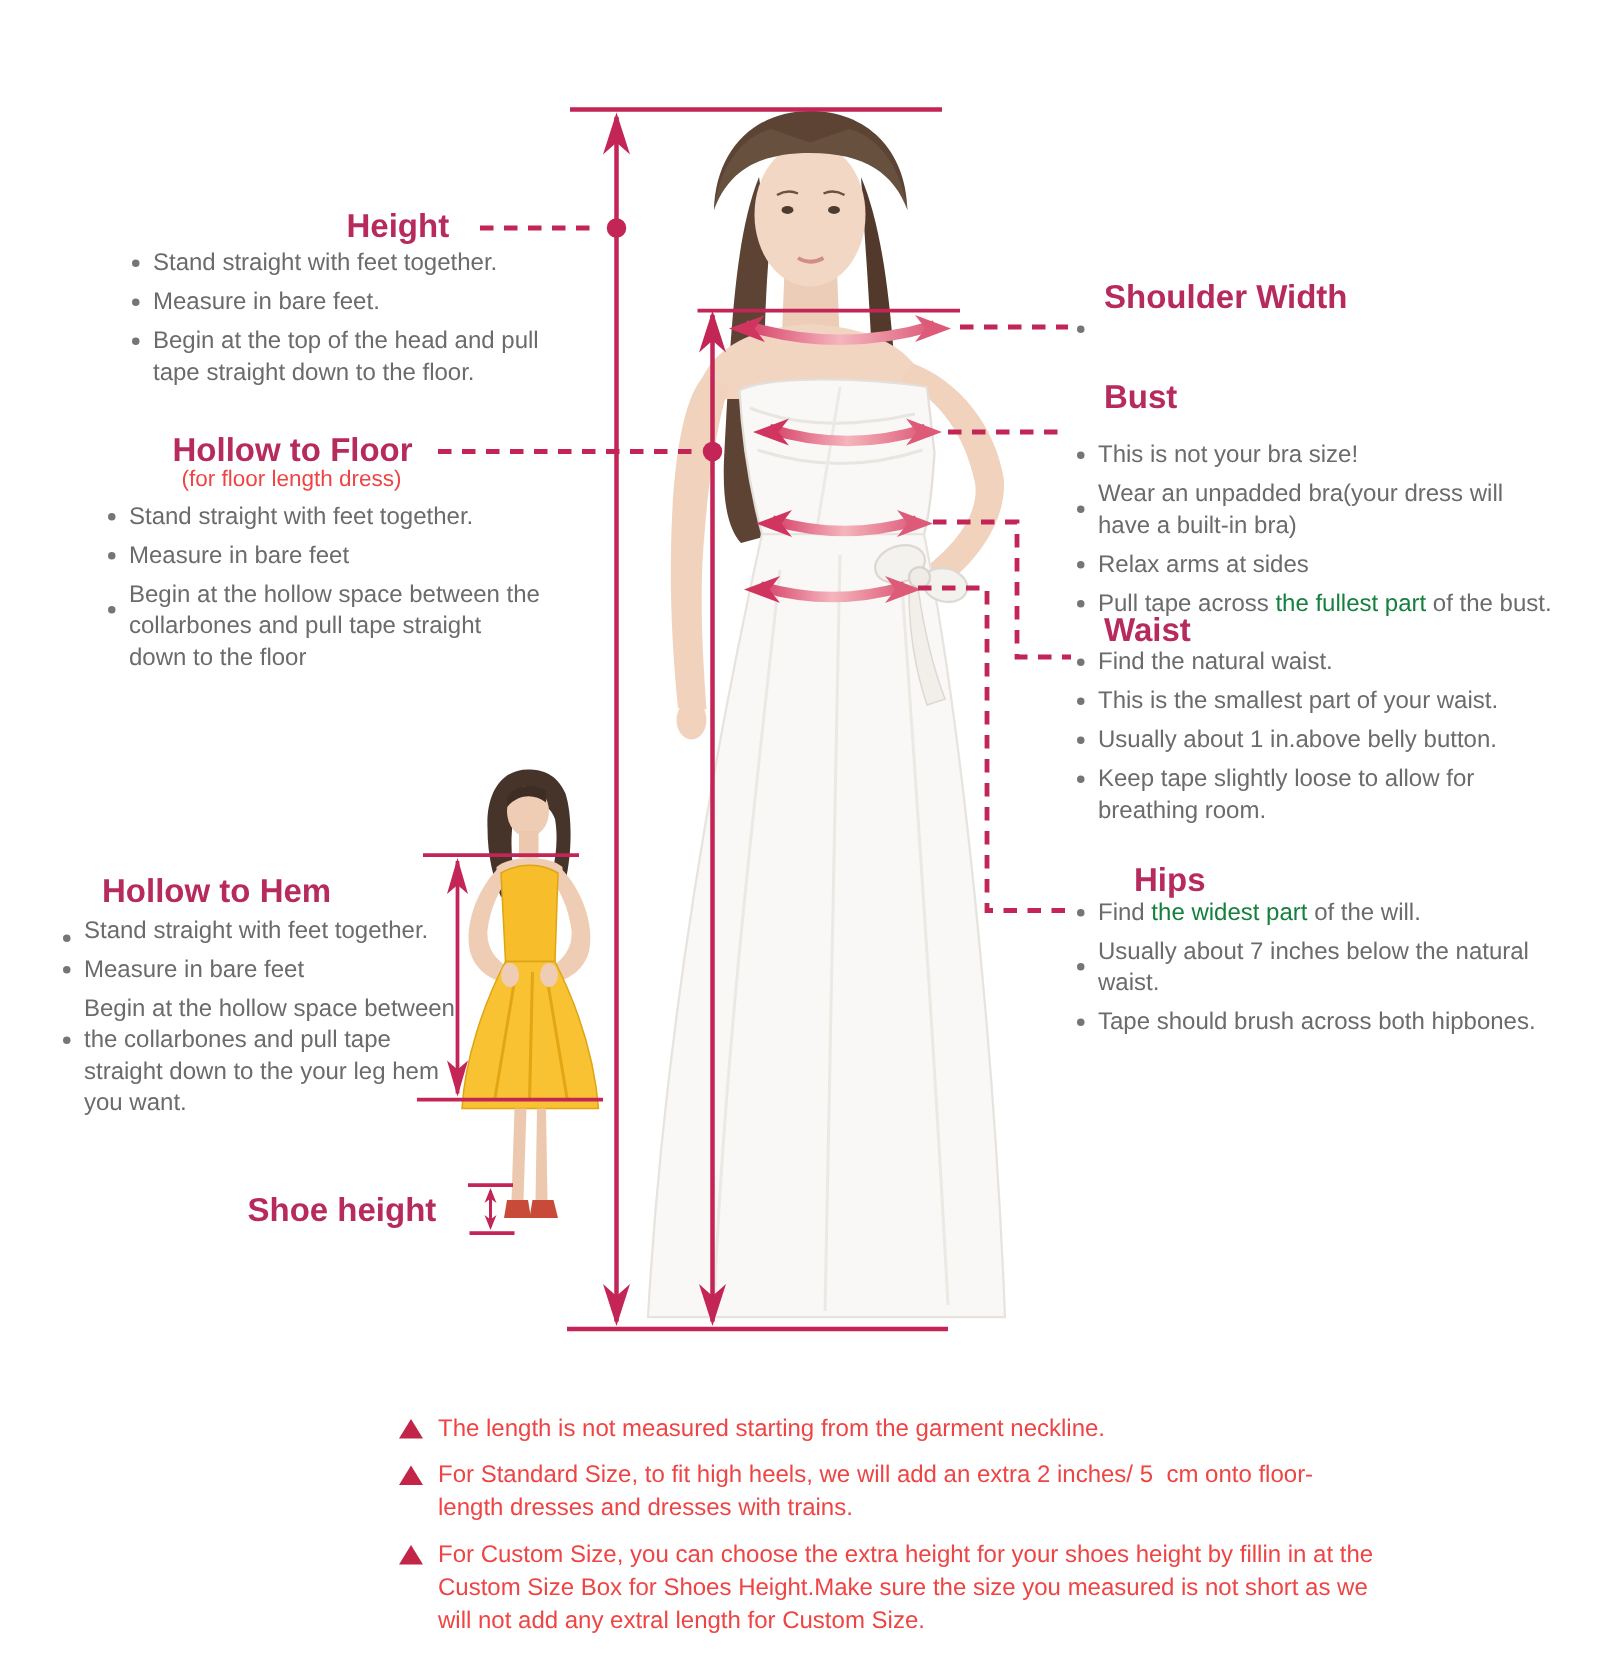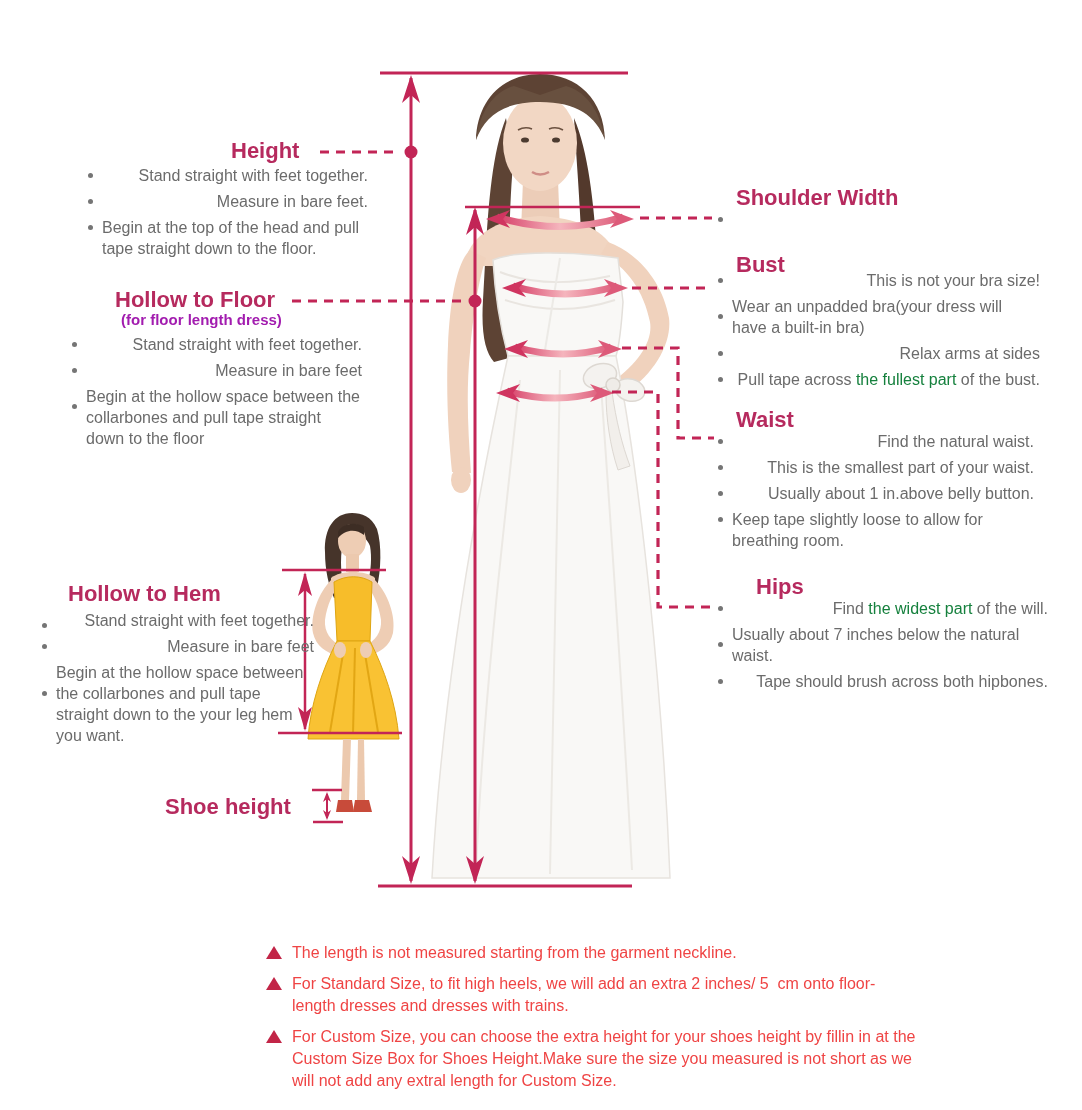--- a/index.html
+++ b/index.html
@@ -2,23 +2,23 @@
 <html><head>
 <meta charset="utf-8">
 <style>
   html,body{margin:0;padding:0;background:#ffffff;}
   .canvas{
     position:relative;width:1082px;height:1110px;background:#ffffff;
     font-family:"Liberation Sans", sans-serif;overflow:hidden;
   }
   .layer{position:absolute;left:0;top:0;}
   .sec-title{position:absolute;color:#b62a5e;font-size:22px;font-weight:bold;white-space:nowrap;}
-  .sub{position:absolute;color:#a21caf;font-size:15px;font-weight:bold;white-space:nowrap;}
+  .sub{position:absolute;color:#ef4444;font-size:15px;font-weight:normal;white-space:nowrap;}
   .blist{position:absolute;color:#6b6b6b;font-size:16px;line-height:21px;}
-  .b-row{display:flex;margin-bottom:5px;justify-content:space-between;}
+  .b-row{display:flex;margin-bottom:5px;}
   .b-dot{flex:none;width:5px;height:5px;border-radius:50%;background:#757575;margin:8px 9px 0 0;}
   .b-text{white-space:pre-wrap;}
   .em-pink{color:#15803d;}
   .notes{position:absolute;left:266px;top:942px;width:650px;color:#ef4444;font-size:16px;line-height:22px;}
   .n-row{display:flex;margin-bottom:9px;}
   .n-tri{flex:none;width:0;height:0;border-left:8px solid transparent;border-right:8px solid transparent;
          border-bottom:13px solid #c22547;margin:4px 10px 0 0;}
   .n-text{white-space:pre-wrap;}
 </style>
 </head>
@@ -216,21 +216,21 @@
   <div class="sec-title" style="left:165px;top:794px;">Shoe height</div>
 
   <div class="sec-title" style="left:736px;top:185px;">Shoulder Width</div>
   <div class="blist" style="left:718px;top:209px;width:340px;">
     <div class="b-row">
       <span class="b-dot"></span>
     </div>
   </div>
 
   <div class="sec-title" style="left:736px;top:252px;">Bust</div>
-  <div class="blist" style="left:718px;top:270px;width:322px;">
+  <div class="blist" style="left:718px;top:293px;width:322px;">
     <div class="b-row">
       <span class="b-dot"></span>
       <span class="b-text">This is not your bra size!</span>
     </div>
     <div class="b-row">
       <span class="b-dot" style="margin-top:18px;"></span>
       <span class="b-text">Wear an unpadded bra(your dress will have a built-in bra)</span>
     </div>
     <div class="b-row">
       <span class="b-dot"></span>

